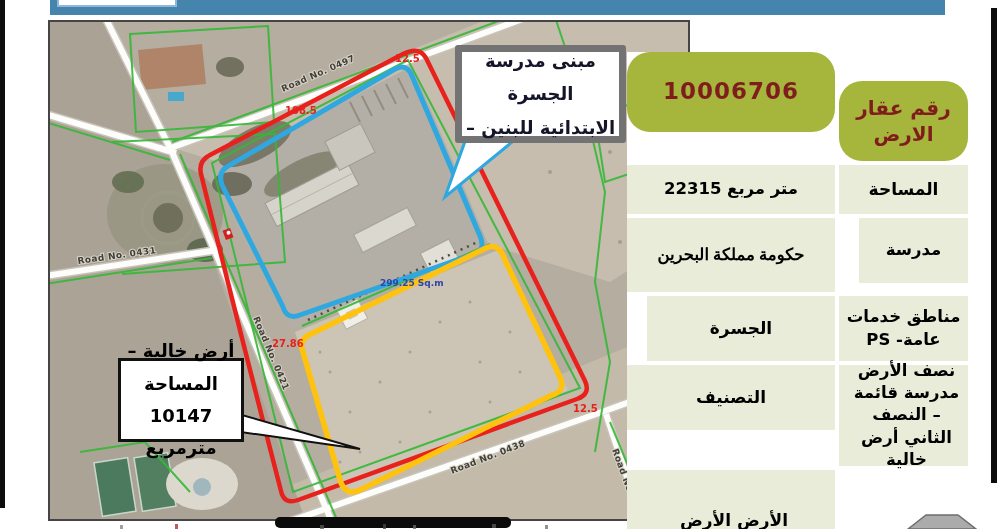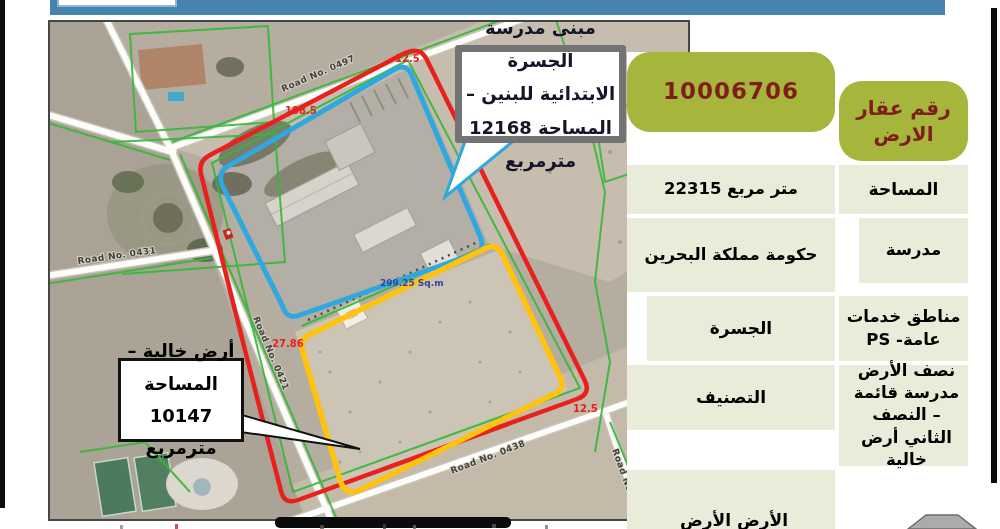--- a/index.html
+++ b/index.html
@@ -40,21 +40,21 @@
     direction:ltr;}
   .cell{display:flex;align-items:center;justify-content:center;text-align:center;
     font-weight:bold;color:#000;background:#e9ecd8;padding:2px 6px;direction:rtl;
     line-height:1.35;}
   .cell.hdr{background:#a6b53b;color:#7f1d1d;border-radius:23px;}
   .c-val-num{font-size:23px;letter-spacing:1px;}
   .c-hdr-label{font-size:20px;line-height:1.3;margin-top:29px;}
   .c-label{font-size:17px;}
   .c-val{font-size:16.5px;}
   .ltrcell{direction:ltr;}
-  .r0{height:76px;} .r1{height:45px;} .r2{height:70px;} .r3{height:61px;margin-left:20px;}
+  .r0{height:76px;} .r1{height:45px;} .r2{height:70px;font-family:Liberation Serif, serif;} .r3{height:61px;margin-left:20px;}
   .r4{height:61px;} .r5{height:97px;padding-left:12px;}
 
   
   #bottom-bar{position:absolute;left:275px;top:517px;width:236px;height:11px;
     background:#0b0b0b;border-radius:5px;z-index:7;}
   #map-mask-br{position:absolute;left:640px;top:483px;width:360px;height:46px;background:#fff;z-index:5;}
   #pentagon{position:absolute;left:900px;top:514px;z-index:8;}
   .frag{position:absolute;z-index:8;opacity:.8;}
 </style>
 </head>
@@ -216,21 +216,20 @@
   <svg class="tail-svg" style="left:438px;top:116px;" width="100" height="90">
     <polygon points="34,6 90,13 7,81" fill="#ffffff" stroke="#2fa8e0" stroke-width="3"></polygon>
   </svg>
   <svg class="tail-svg" style="left:210px;top:404px;" width="160" height="55">
     <polygon points="10,25 32,11 150,45" fill="#ffffff" stroke="#111111" stroke-width="2"></polygon>
   </svg>
 
   <div id="callout-school" class="callout">
     <div>مبنى مدرسة الجسرة</div>
     <div>الابتدائية للبنين –</div>
-    <div>المساحة 12168 مترمربع</div>
   </div>
 
   <div id="callout-vacant" class="callout">
     <div>أرض خالية –</div>
     <div>المساحة 10147</div>
     <div>مترمربع</div>
   </div>
 
   <div id="map-mask-br"></div>
 

